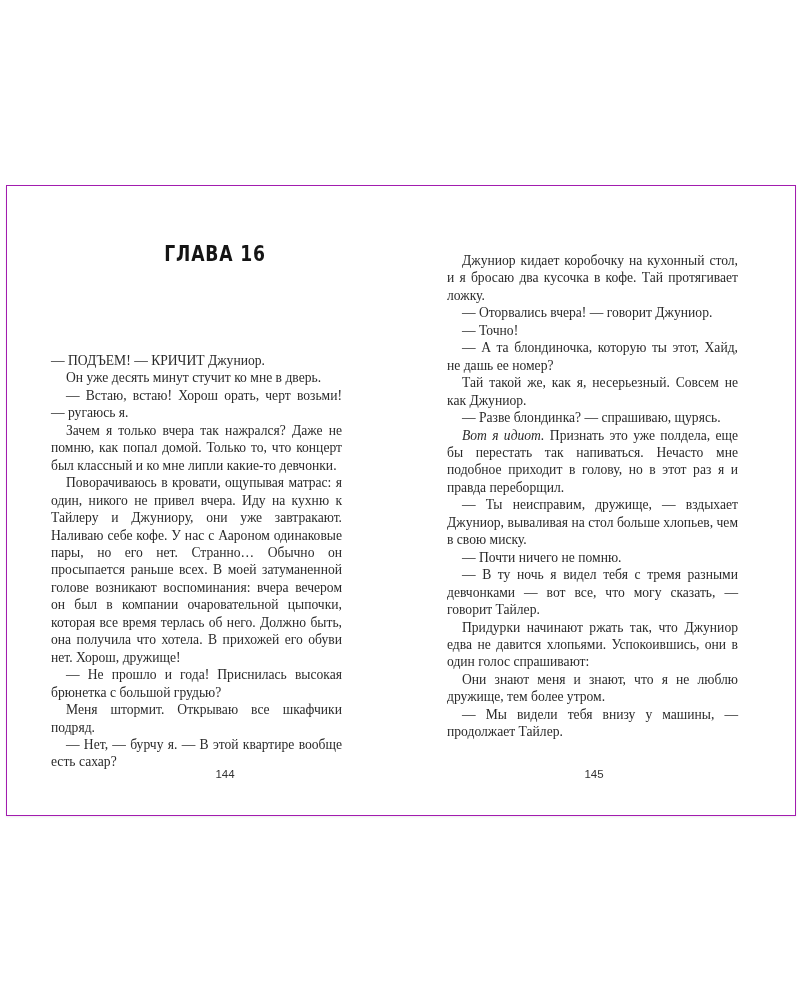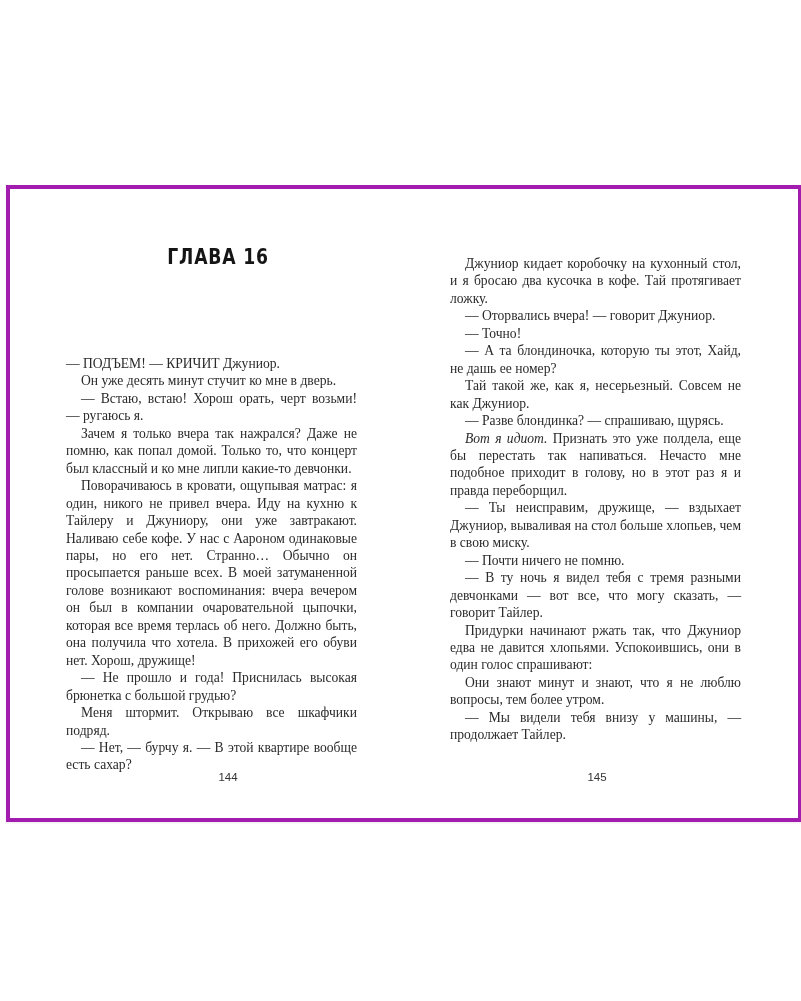--- a/index.html
+++ b/index.html
@@ -5,21 +5,21 @@
   html, body { margin: 0; padding: 0; }
   body {
     width: 801px; height: 1001px; background: #ffffff;
     position: relative; overflow: hidden;
     font-family: "Liberation Serif", "DejaVu Serif", serif;
     color: #2a2a2a;
   }
   .spread {
     position: absolute; left: 6px; top: 185px;
     width: 788px; height: 629px;
-    border: 4px solid #a21caf;
+    border: 1px solid #a21caf;
     box-shadow: 0 1px 2px rgba(0,0,0,0.08);
     background: #ffffff;
   }
   .page { position: absolute; top: 0; height: 100%; }
   .page.left { left: 0; width: 394px; }
   .page.right { left: 394px; width: 394px; }
 
   .chapter-title {
     position: absolute; left: 0; width: 416px; top: 56px;
     text-align: center;
@@ -27,21 +27,21 @@
     font-weight: bold; font-size: 21px; letter-spacing: 1px;
     transform: scaleX(0.82); transform-origin: 208px 0;
     color: #151515;
   }
 
   .text {
     position: absolute;
     font-size: 13.6px; line-height: 17.45px;
     text-align: justify; hyphens: manual;
   }
-  .page.left .text { left: 56px; top: 166px; width: 291px; font-family: Liberation Serif, serif; }
+  .page.left .text { left: 44px; top: 166px; width: 291px; font-family: Liberation Serif, serif; }
   .page.right .text { left: 46px; top: 66px; width: 291px; }
 
   .text p { margin: 0; text-indent: 15px; }
   .text p.first { text-indent: 0; }
   .text em { font-style: italic; }
 
   .page-number {
     position: absolute; top: 582px;
     font-family: "Liberation Sans", "DejaVu Sans", sans-serif;
     font-size: 11.5px; color: #333;
@@ -76,19 +76,19 @@
       <p>— Оторвались вчера! — говорит Джуниор.</p>
       <p>— Точно!</p>
       <p>— А та блондиночка, которую ты этот, Хайд, не дашь ее номер?</p>
       <p>Тай такой же, как я, несерьезный. Совсем не как Джуниор.</p>
       <p>— Разве блондинка? — спрашиваю, щурясь.</p>
       <p><em>Вот я идиот.</em> <span>Признать это уже полдела, еще бы перестать так напиваться. Нечасто мне подобное приходит в голову, но в этот раз я и правда переборщил.</span></p>
       <p>— Ты неисправим, дружище, — вздыхает Джуниор, вываливая на стол больше хлопьев, чем в свою миску.</p>
       <p>— Почти ничего не помню.</p>
       <p>— В ту ночь я видел тебя с тремя разными девчонками — вот все, что могу сказать, — говорит Тайлер.</p>
       <p>Придурки начинают ржать так, что Джуниор едва не давится хлопьями. Успокоившись, они в один голос спрашивают:</p>
-      <p>Они знают минут и знают, что я не люблю вопросы, тем более утром.</p>
+      <p>Они знают меня и знают, что я не люблю дружище, тем более утром.</p>
       <p>— Мы видели тебя внизу у машины, — продолжает Тайлер.</p>
     </div>
     <div class="page-number">145</div>
   </div>
 
 </div>
 
 </body></html>

